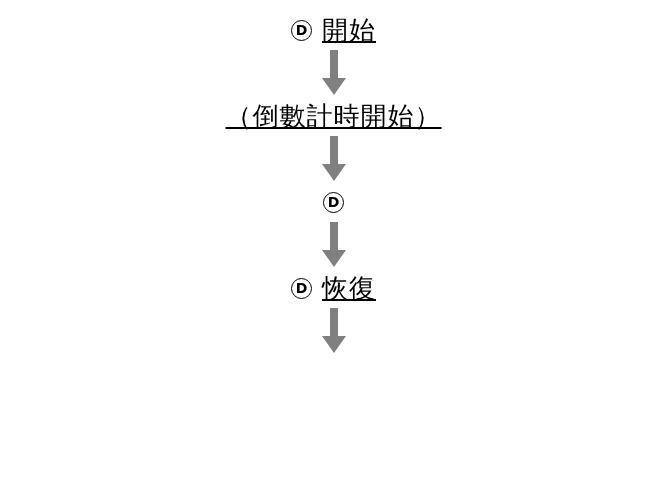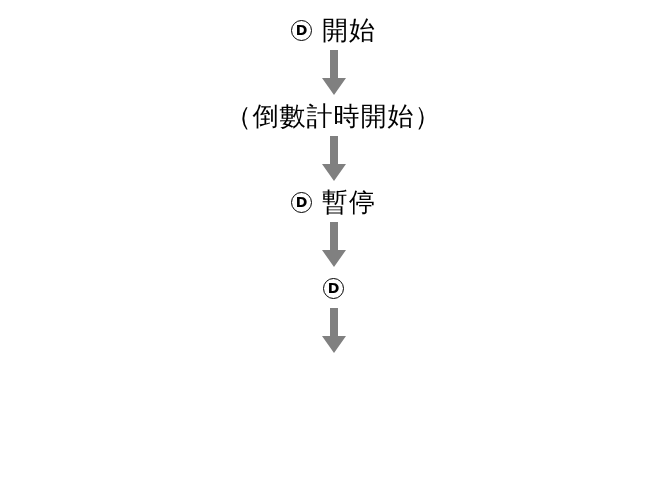--- a/index.html
+++ b/index.html
@@ -43,20 +43,21 @@
     border: 1.6px solid #000000;
     border-radius: 50%;
     font-size: 14px;
     font-weight: bold;
     line-height: 1;
     box-sizing: border-box;
     letter-spacing: 0;
   }
   .node .label {
     letter-spacing: 1px;
+    text-decoration: underline;
   }
   .node.plain .label {
     letter-spacing: 1px;
   }
   .arrow {
     width: 40px;
     height: 46px;
     display: flex;
     align-items: center;
     justify-content: center;
@@ -89,31 +90,31 @@
   </div>
 
   <div class="arrow">
     <svg width="26" height="46" viewBox="0 0 26 46" aria-hidden="true">
       <polygon points="9,0 17,0 17,28 25,28 13,45 1,28 9,28" fill="#808080"></polygon>
     </svg>
   </div>
 
   <div class="node">
     <span class="badge">D</span>
-    <span class="label">暫停</span>
   </div>
 
   <div class="arrow">
     <svg width="26" height="46" viewBox="0 0 26 46" aria-hidden="true">
       <polygon points="9,0 17,0 17,28 25,28 13,45 1,28 9,28" fill="#808080"></polygon>
     </svg>
   </div>
 
   <div class="node">
     <span class="badge">D</span>
+    <span class="label">恢復</span>
   </div>
 
   <div class="arrow">
     <svg width="26" height="46" viewBox="0 0 26 46" aria-hidden="true">
       <polygon points="9,0 17,0 17,28 25,28 13,45 1,28 9,28" fill="#808080"></polygon>
     </svg>
   </div>
 
 
 </div>

